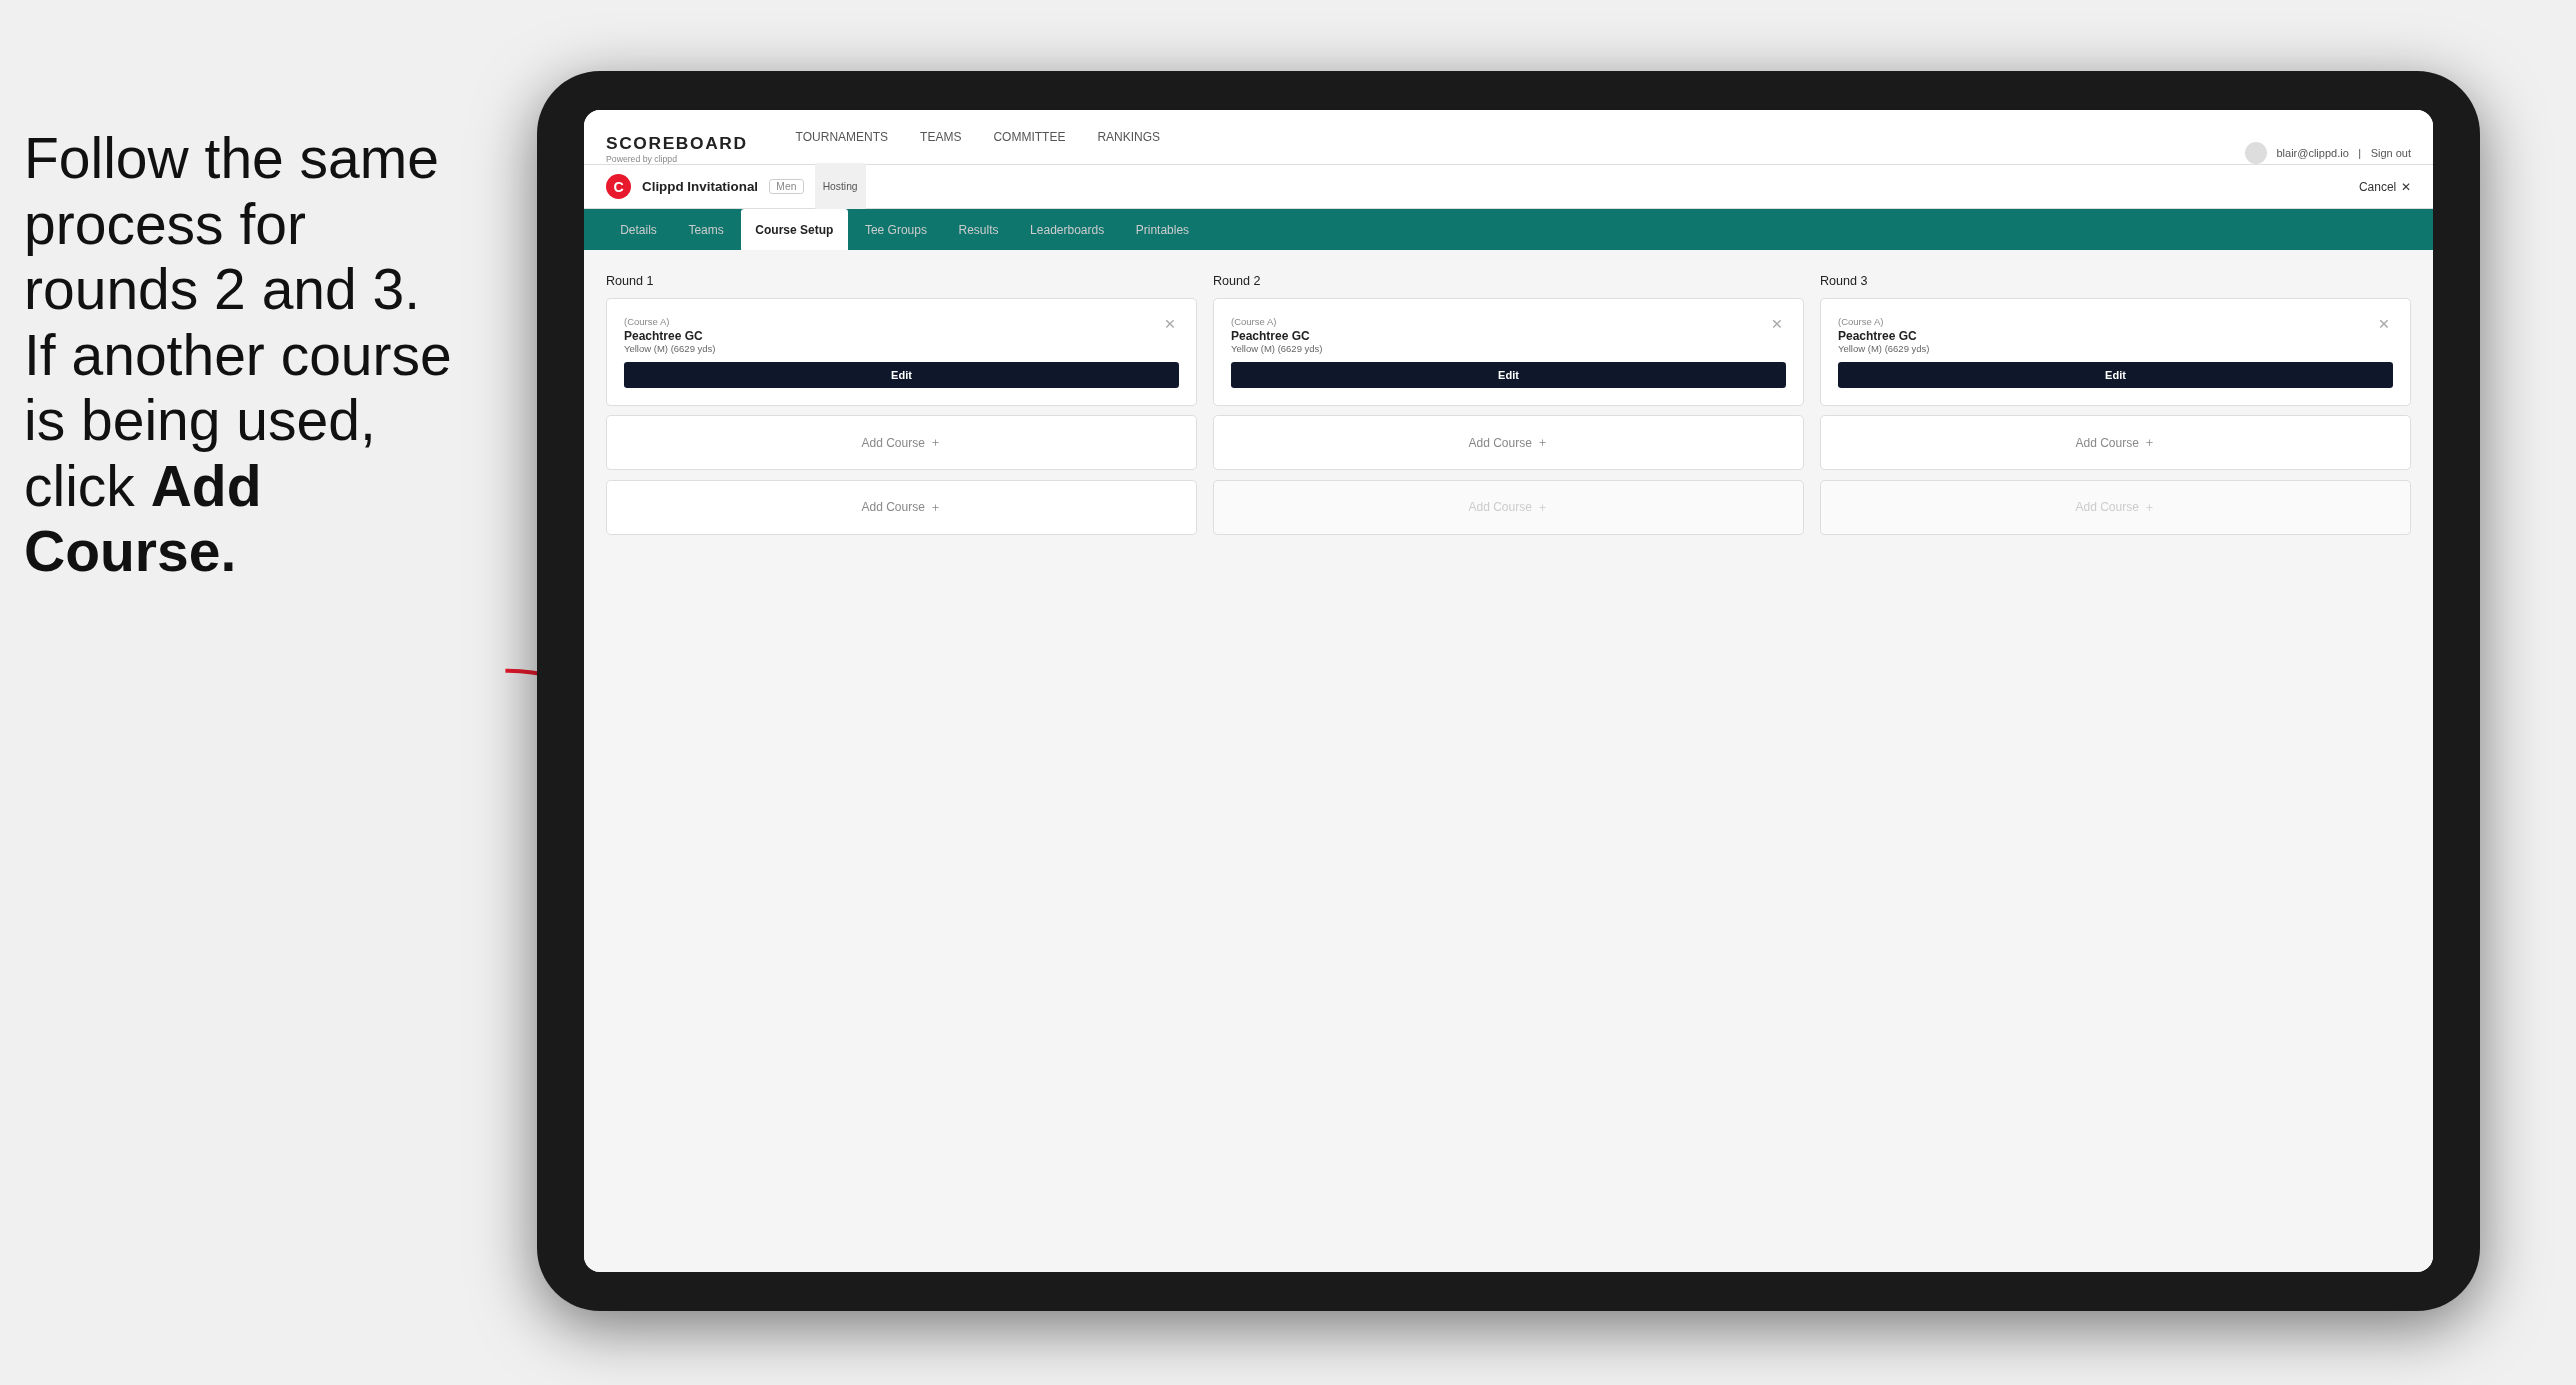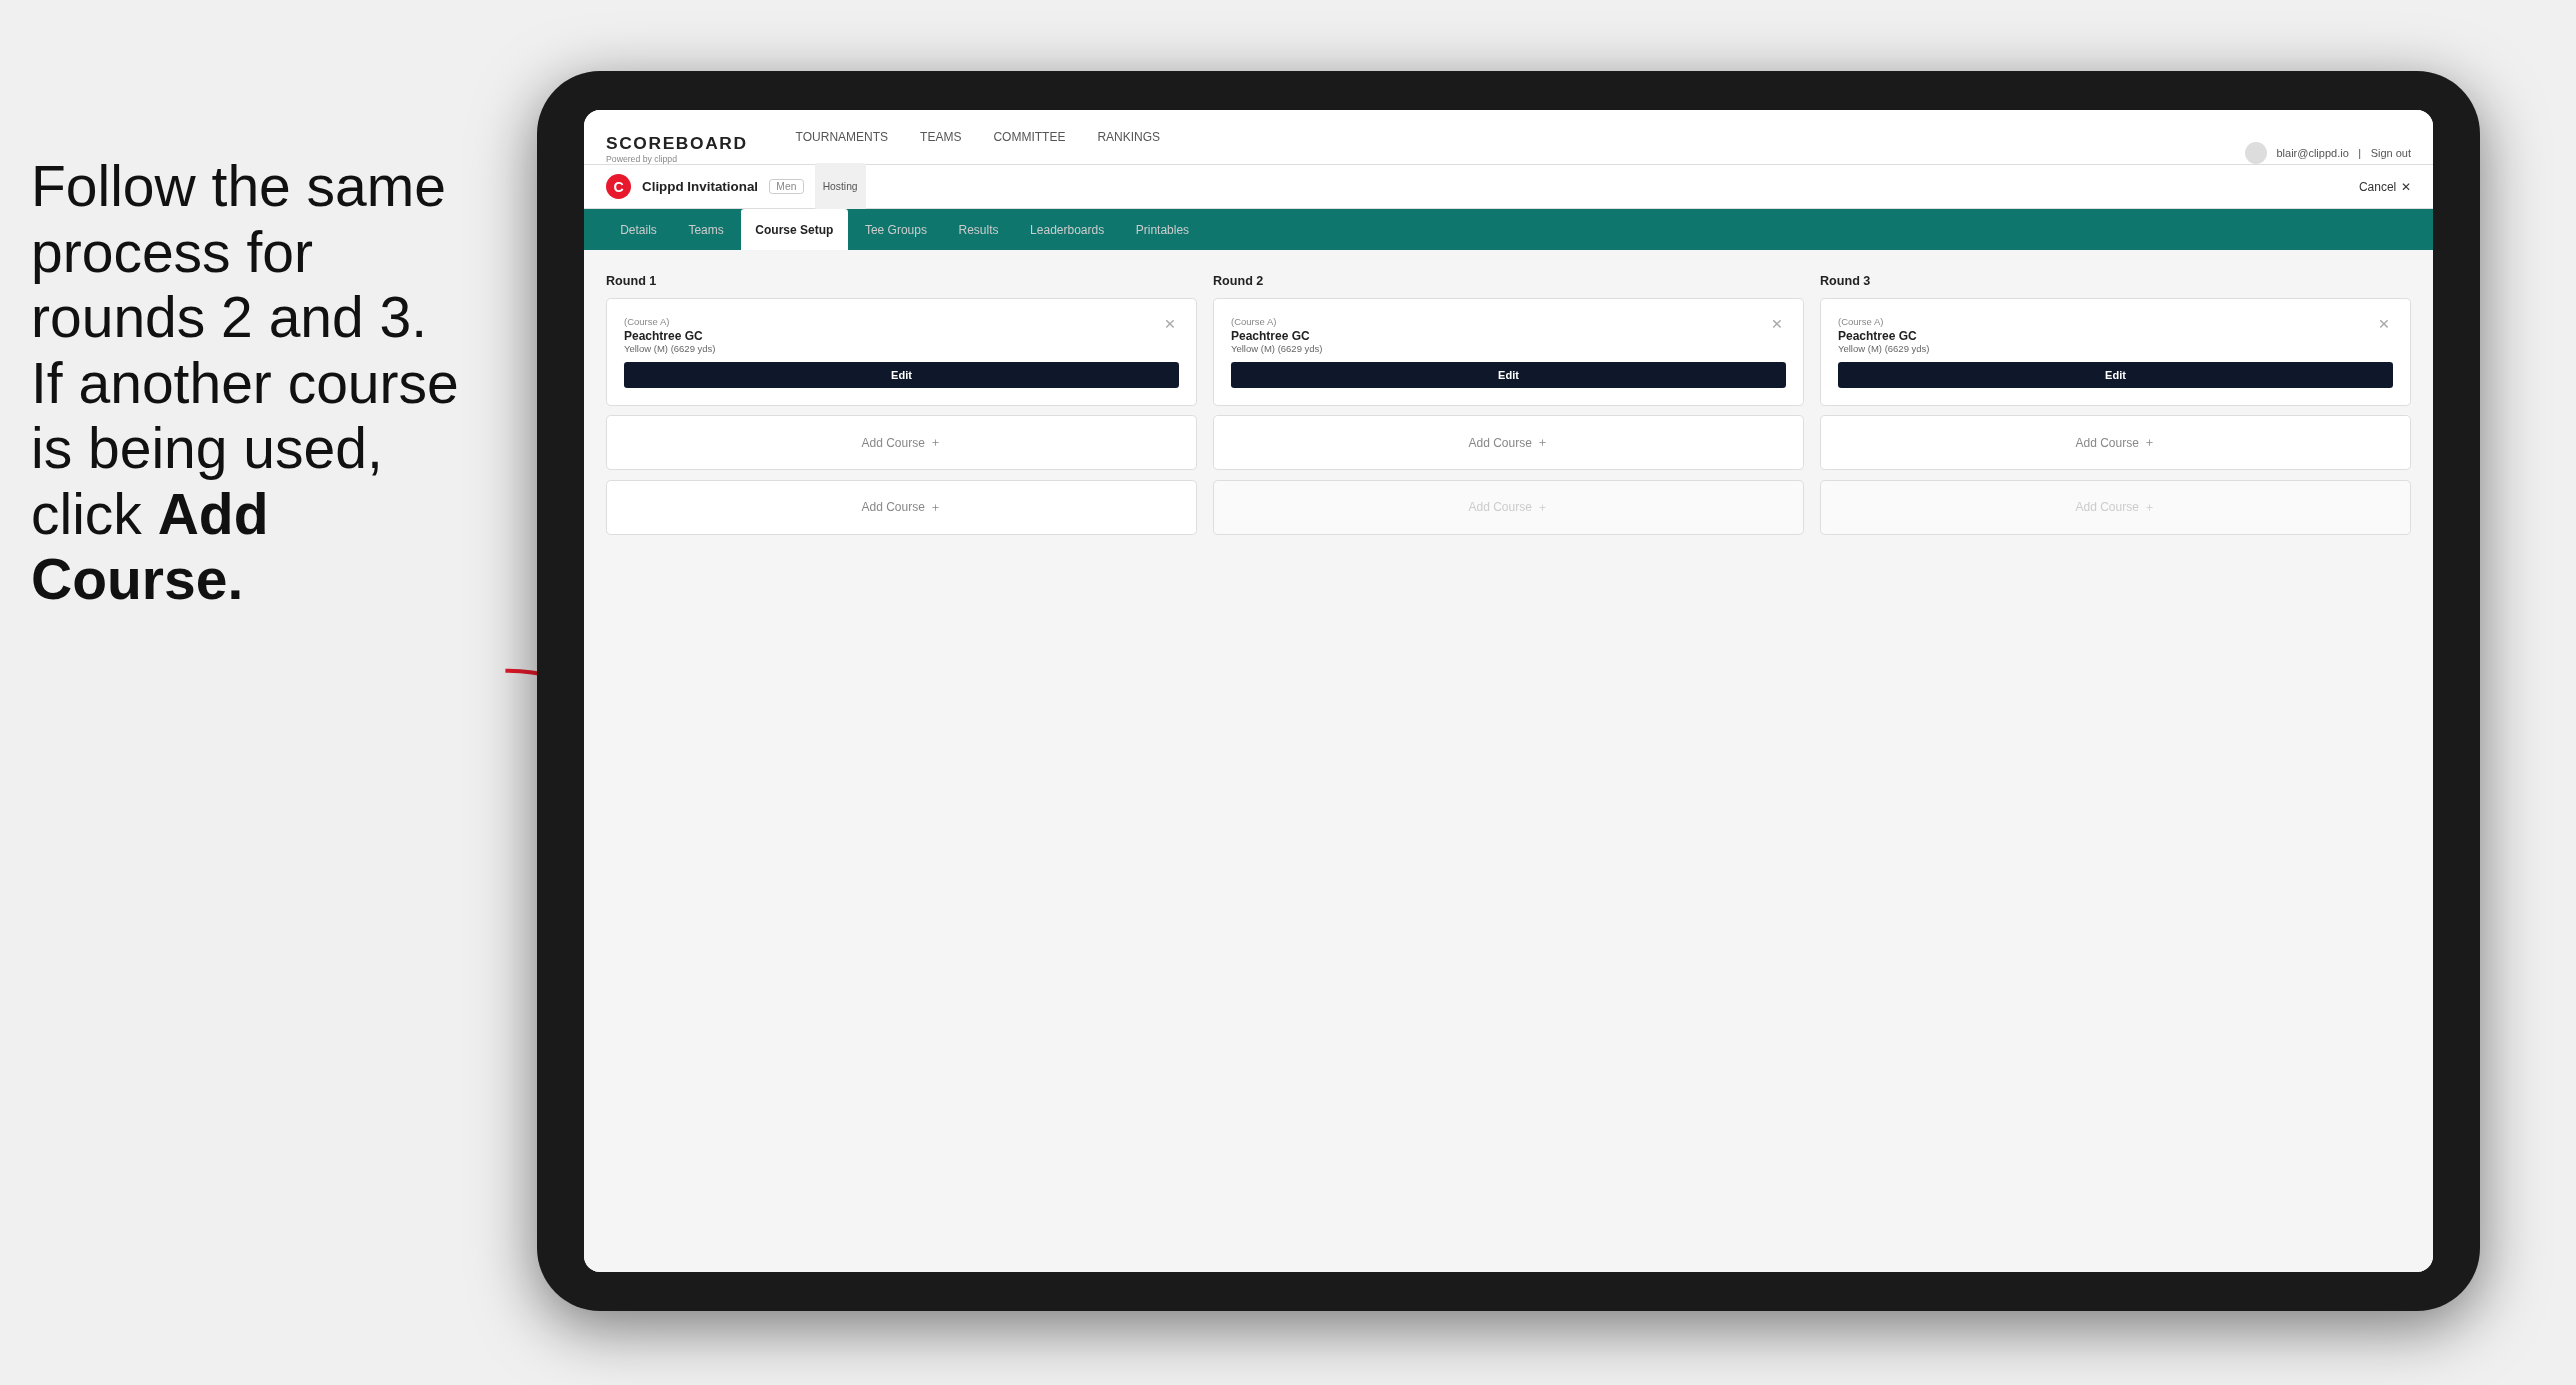--- a/index.html
+++ b/index.html
@@ -8,28 +8,27 @@
       font-family: Arial, sans-serif;
       width: 2576px;
       height: 1386px;
       overflow: hidden;
       position: relative;
     }
 
     
     .instruction-text {
       position: absolute;
-      left: 7px;
+      left: 0;
       top: 126px;
       width: 490px;
       font-size: 57px;
       line-height: 1.15;
       color: #111;
       padding: 0 24px;
-      margin-top: 28px;
     }
     .instruction-text strong {
       font-weight: 900;
     }
 
     
     .tablet-frame {
       position: absolute;
       left: 537px;
       top: 71px;
@@ -204,21 +203,21 @@
     .rounds-grid {
       display: grid;
       grid-template-columns: 1fr 1fr 1fr;
       gap: 16px;
     }
 
     .round-column {}
 
     .round-title {
       font-size: 12.6px;
-      font-weight: 700;
+      font-weight: 400;
       color: #222;
       margin-bottom: 9.5px;
     }
 
     .course-card {
       background: #fff;
       border: 0.8px solid #ddd;
       border-radius: 4.7px;
       padding: 17px;
       margin-bottom: 9px;

